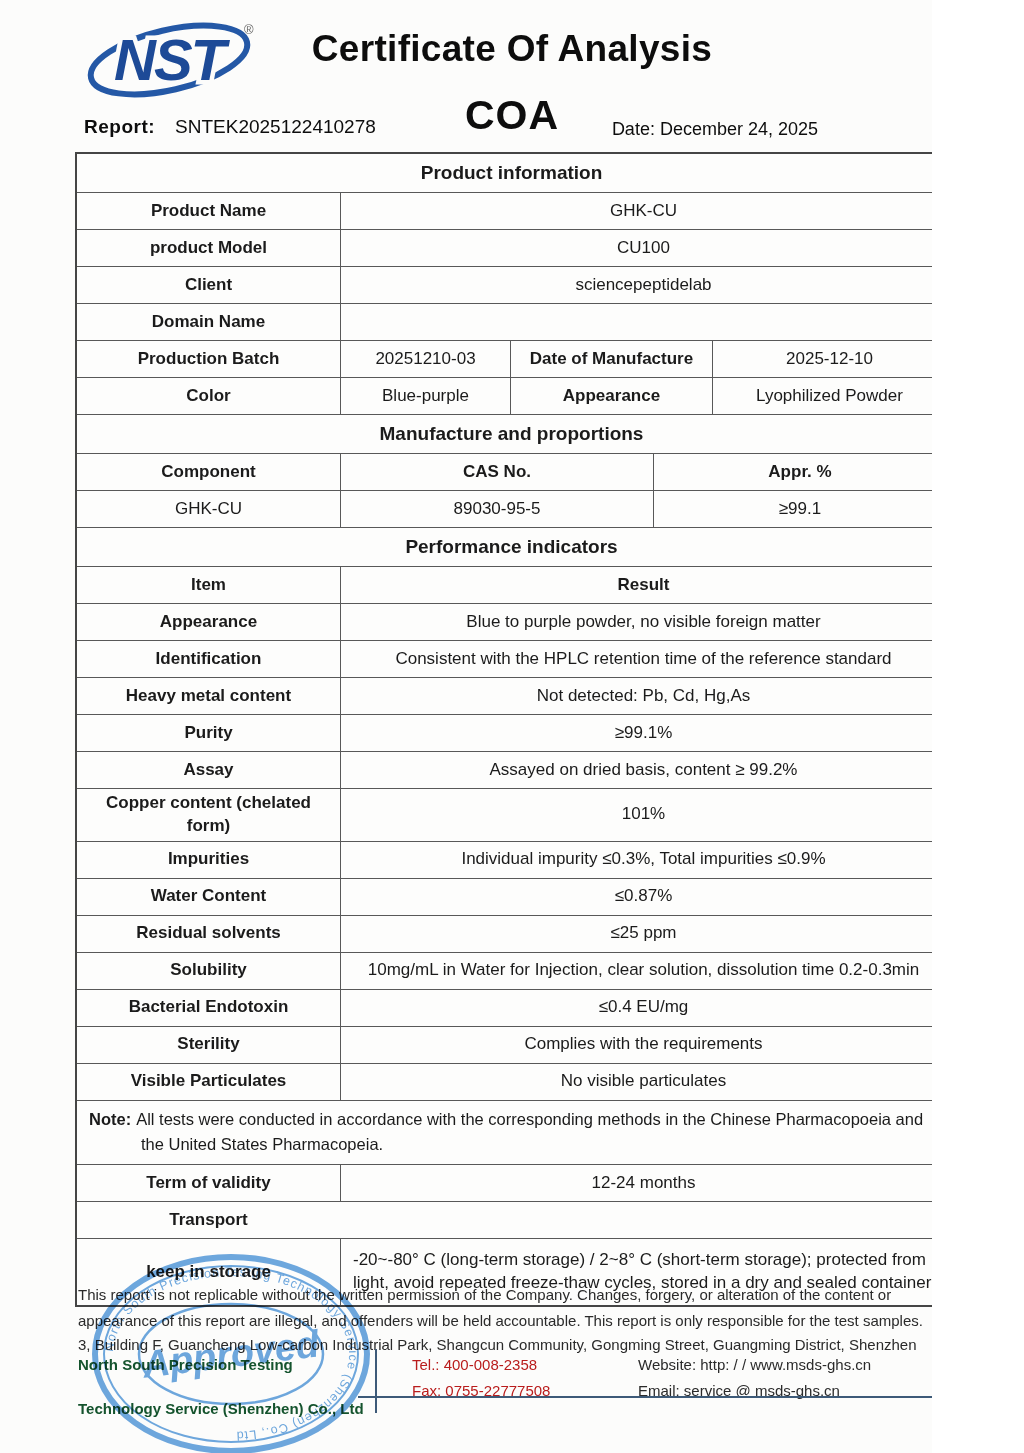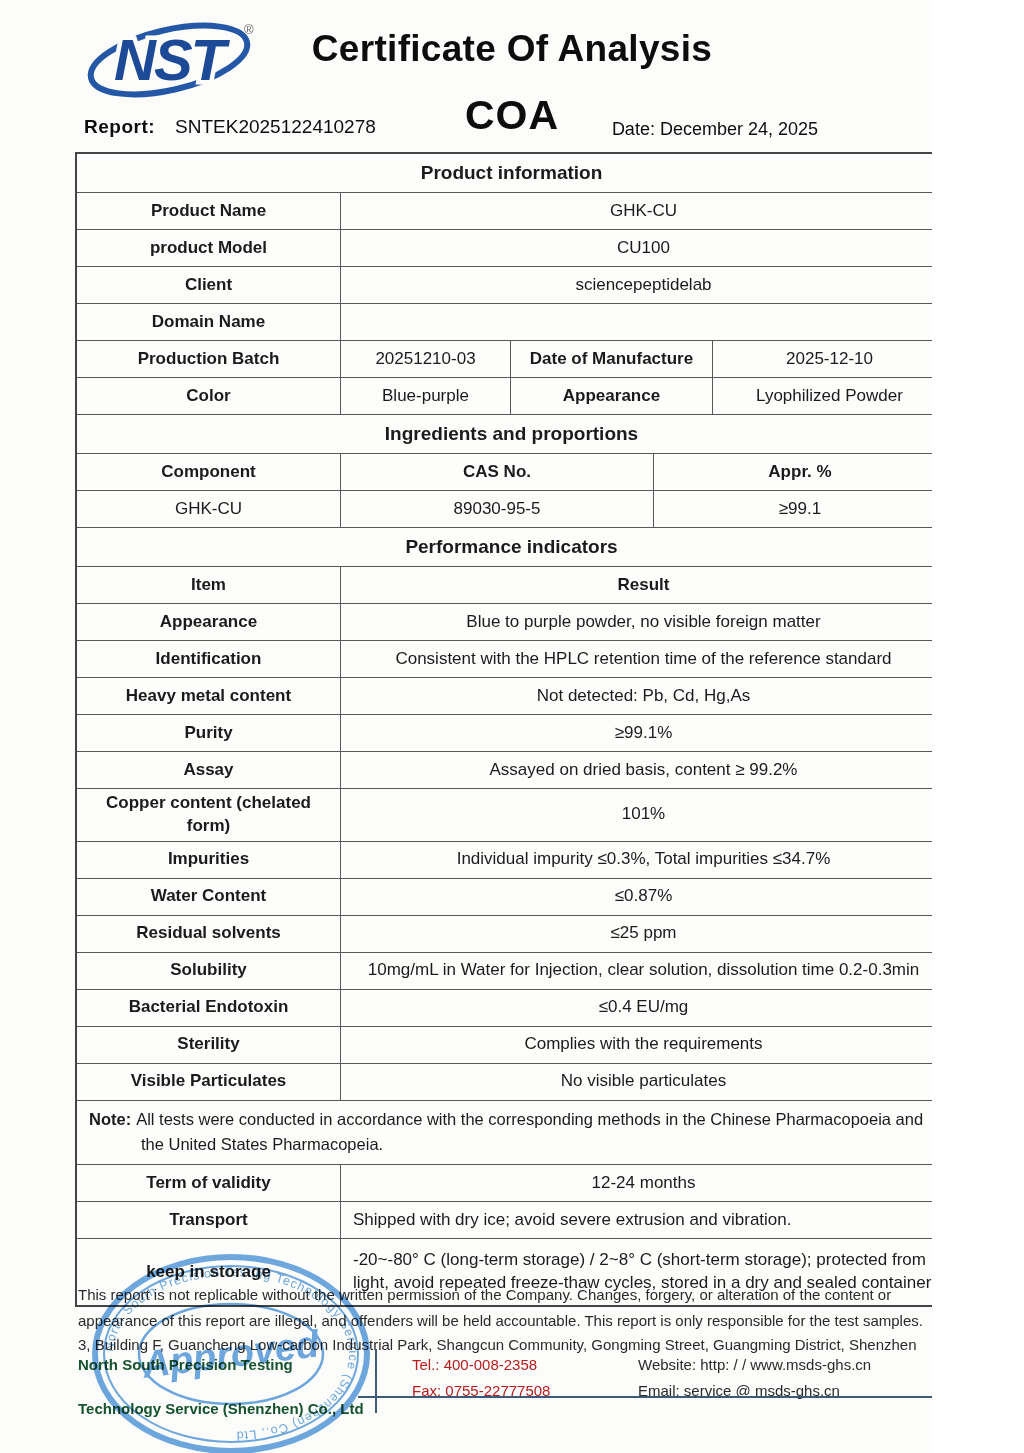--- a/index.html
+++ b/index.html
@@ -103,21 +103,21 @@
       <div class="cell c-rest">2025-12-10</div>
     </div>
     <div class="row h-std">
       <div class="cell c-a lbl">Color</div>
       <div class="cell c-b">Blue-purple</div>
       <div class="cell c-c lbl">Appearance</div>
       <div class="cell c-rest">Lyophilized Powder</div>
     </div>
 
     <div class="row">
-      <div class="cell sec-head">Ingredients and proportions</div>
+      <div class="cell sec-head">Manufacture and proportions</div>
     </div>
     <div class="row h-std">
       <div class="cell c-a lbl">Component</div>
       <div class="cell c-cas lbl">CAS No.</div>
       <div class="cell c-rest lbl">Appr. %</div>
     </div>
     <div class="row h-std">
       <div class="cell c-a">GHK-CU</div>
       <div class="cell c-cas">89030-95-5</div>
       <div class="cell c-rest">≥99.1</div>
@@ -149,21 +149,21 @@
     <div class="row h-std">
       <div class="cell c-a lbl">Assay</div>
       <div class="cell c-rest">Assayed on dried basis, content ≥ 99.2%</div>
     </div>
     <div class="row h-std">
       <div class="cell c-a lbl">Copper content (chelated form)</div>
       <div class="cell c-rest">101%</div>
     </div>
     <div class="row h-std">
       <div class="cell c-a lbl">Impurities</div>
-      <div class="cell c-rest">Individual impurity ≤0.3%, Total impurities ≤34.7%</div>
+      <div class="cell c-rest">Individual impurity ≤0.3%, Total impurities ≤0.9%</div>
     </div>
     <div class="row h-std">
       <div class="cell c-a lbl">Water Content</div>
       <div class="cell c-rest">≤0.87%</div>
     </div>
     <div class="row h-std">
       <div class="cell c-a lbl">Residual solvents</div>
       <div class="cell c-rest">≤25 ppm</div>
     </div>
     <div class="row h-std">
@@ -186,21 +186,20 @@
     <div class="row">
       <div class="cell note-cell"><b>Note:</b><span>All tests were conducted in accordance with the corresponding methods in the Chinese Pharmacopoeia and the United States Pharmacopeia.</span></div>
     </div>
 
     <div class="row h-std">
       <div class="cell c-a lbl">Term of validity</div>
       <div class="cell c-rest">12-24 months</div>
     </div>
     <div class="row h-std">
       <div class="cell c-a lbl">Transport</div>
-      <div class="cell c-rest left-cell">Shipped with dry ice; avoid severe extrusion and vibration.</div>
     </div>
     <div class="row">
       <div class="cell c-a lbl">keep in storage</div>
       <div class="cell c-rest left-cell storage-cell">-20~-80° C (long-term storage) / 2~8° C (short-term storage); protected from light, avoid repeated freeze-thaw cycles, stored in a dry and sealed container.</div>
     </div>
   </div>
 
   <div class="disclaimer">This report is not replicable without the written permission of the Company. Changes, forgery, or alteration of the content or appearance of this report are illegal, and offenders will be held accountable. This report is only responsible for the test samples.</div>
   <div class="address">3, Building F, Guancheng Low-carbon Industrial Park, Shangcun Community, Gongming Street, Guangming District, Shenzhen</div>
 

